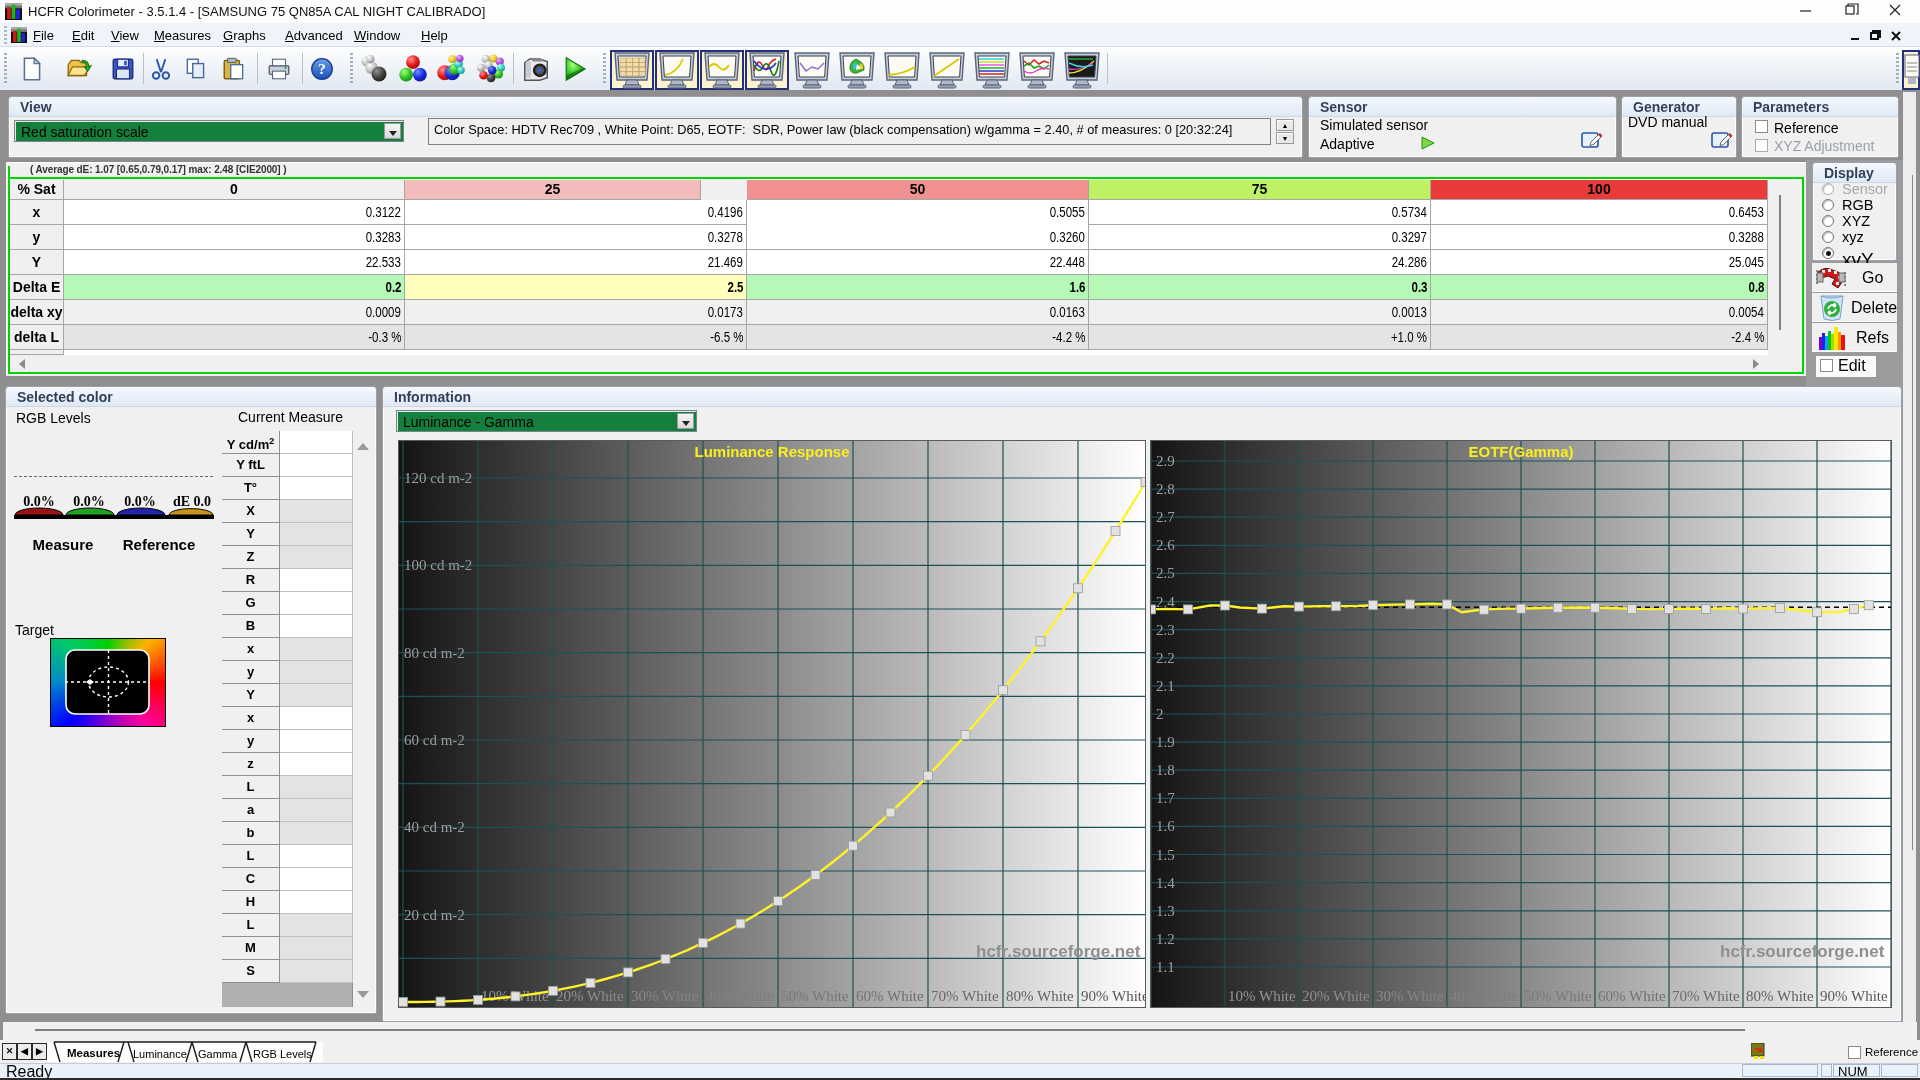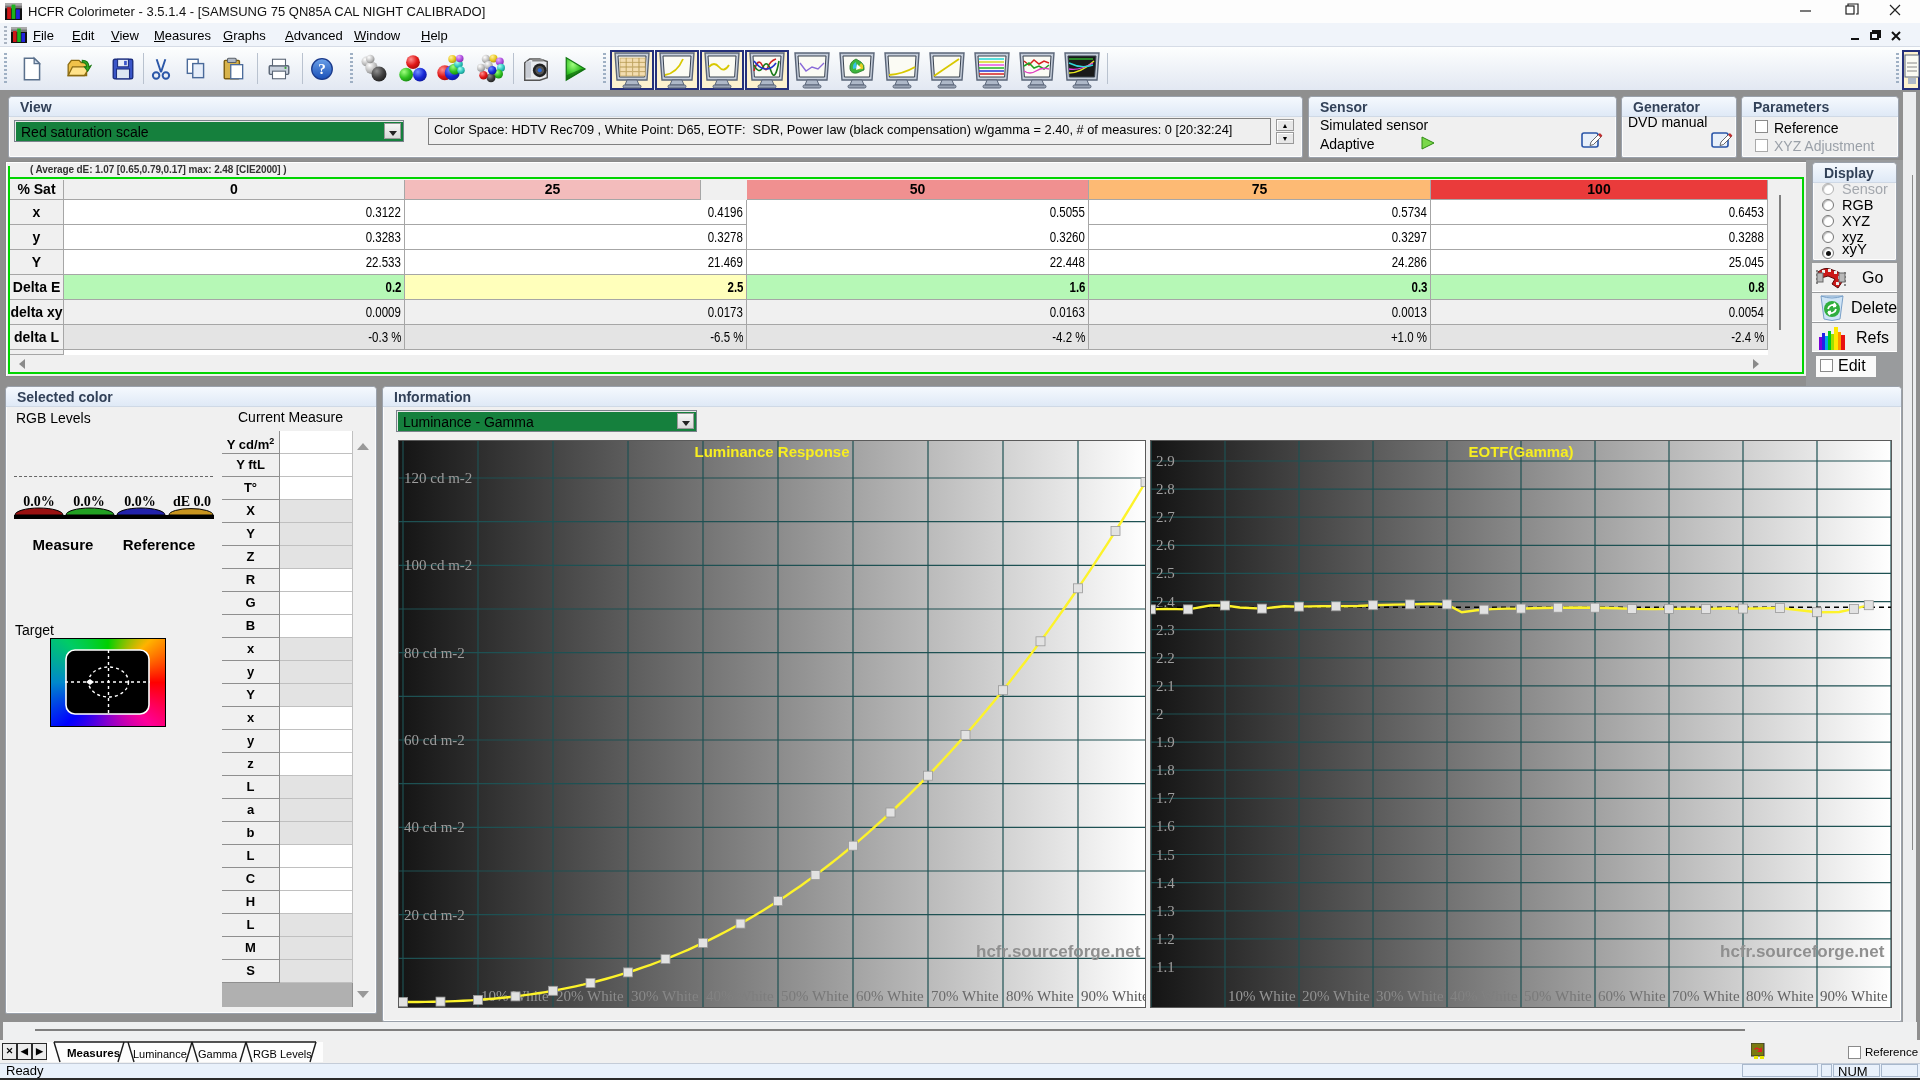--- a/index.html
+++ b/index.html
@@ -996,21 +996,21 @@
 <div class="chk" style="left:1755px;top:139px;border-color:#aaa"></div>
 <div class="abs" style="left:1774px;top:138px;font-size:14px;color:#9aa0a8">XYZ Adjustment</div>
 <div class="abs" style="left:5px;top:161px;width:1802px;height:216px;background:#f0f0f0;border:1px solid #8a8a8a;box-shadow:inset 1px 1px 0 #fff"></div>
 <div class="abs" style="left:30px;top:164px;font-size:10px;font-weight:bold;color:#333;letter-spacing:-0.1px">( Average dE: 1.07 [0.65,0.79,0.17] max: 2.48 [CIE2000] )</div>
 <div class="abs" style="left:8px;top:166px;width:2px;height:12px;background:#00d400"></div>
 <div class="abs" style="left:8px;top:177px;width:1796px;height:197px;border:2px solid #00d400"></div>
 <div class="cell lbl" style="left:10px;top:180px;width:54px;height:20px;background:#f0f0f0;line-height:19px">% Sat</div>
 <div class="cell lbl" style="left:64px;top:180px;width:341px;height:20px;background:#f0f0f0;line-height:19px">0</div>
 <div class="cell lbl" style="left:405px;top:180px;width:296px;height:20px;background:#f3bcbc;line-height:19px">25</div>
 <div class="cell lbl" style="left:747px;top:180px;width:342px;height:20px;background:#f09090;line-height:19px">50</div>
-<div class="cell lbl" style="left:1089px;top:180px;width:342px;height:20px;background:#fdba74;line-height:19px">75</div>
+<div class="cell lbl" style="left:1089px;top:180px;width:342px;height:20px;background:#bef264;line-height:19px">75</div>
 <div class="cell lbl" style="left:1431px;top:180px;width:337px;height:20px;background:#ea3b3b;line-height:19px">100</div>
 <div class="cell lbl" style="left:10px;top:200px;width:54px;height:25px;line-height:24px">x</div>
 <div class="cell val" style="left:64px;top:200px;width:341px;height:25px;background:#fff;font-weight:normal;line-height:24px"><span class="vt">0.3122</span></div>
 <div class="cell val" style="left:405px;top:200px;width:342px;height:25px;background:#fff;font-weight:normal;line-height:24px"><span class="vt">0.4196</span></div>
 <div class="cell val" style="left:747px;top:200px;width:342px;height:36px;background:#fff;font-weight:normal;line-height:24px"><span class="vt">0.5055</span></div>
 <div class="cell val" style="left:1089px;top:200px;width:342px;height:25px;background:#fff;font-weight:normal;line-height:24px"><span class="vt">0.5734</span></div>
 <div class="cell val" style="left:1431px;top:200px;width:337px;height:25px;background:#fff;font-weight:normal;line-height:24px"><span class="vt">0.6453</span></div>
 <div class="cell lbl" style="left:10px;top:225px;width:54px;height:25px;line-height:24px">y</div>
 <div class="cell val" style="left:64px;top:225px;width:341px;height:25px;background:#fff;font-weight:normal;line-height:24px"><span class="vt">0.3283</span></div>
 <div class="cell val" style="left:405px;top:225px;width:342px;height:25px;background:#fff;font-weight:normal;line-height:24px"><span class="vt">0.3278</span></div>
@@ -1055,21 +1055,21 @@
 <div class="radio" style="left:1822px;top:183px;border-color:#b0b0b0"></div>
 <div class="abs" style="left:1842px;top:181px;font-size:14.5px;color:#a4a8ae">Sensor</div>
 <div class="radio" style="left:1822px;top:199px;border-color:#777"></div>
 <div class="abs" style="left:1842px;top:197px;font-size:14.5px;color:#000">RGB</div>
 <div class="radio" style="left:1822px;top:215px;border-color:#777"></div>
 <div class="abs" style="left:1842px;top:213px;font-size:14.5px;color:#000">XYZ</div>
 <div class="radio" style="left:1822px;top:231px;border-color:#777"></div>
 <div class="abs" style="left:1842px;top:229px;font-size:14.5px;color:#000">xyz</div>
 <div class="radio" style="left:1822px;top:247px;border-color:#777"></div>
 <div class="abs" style="left:1826px;top:251px;width:5px;height:5px;border-radius:50%;background:#111"></div>
-<div class="abs" style="left:1842px;top:240px;font-size:15px;color:#000">xyY</div>
+<div class="abs" style="left:1842px;top:249px;font-size:19px;color:#000">xyY</div>
 <div class="abs" style="left:1812px;top:263px;width:85px;height:29px;background:#f0f0f0;border-bottom:1px solid #fff"></div>
 <div class="abs" style="left:1862px;top:269px;font-size:16px">Go</div>
 <div class="abs" style="left:1812px;top:293px;width:85px;height:29px;background:#f0f0f0;border-bottom:1px solid #fff"></div>
 <div class="abs" style="left:1851px;top:299px;font-size:16px">Delete</div>
 <div class="abs" style="left:1812px;top:323px;width:85px;height:29px;background:#f0f0f0;border-bottom:1px solid #fff"></div>
 <div class="abs" style="left:1856px;top:329px;font-size:16px">Refs</div>
 <svg class="abs" style="left:1816px;top:264px" width="30" height="27" viewBox="0 0 30 27">
 <path d="M2 8 q6 -5 12 -3 l8 3 q6 3 4 10 l-4 6 -6 -4 3 -5 -7 -3 -7 2 z" fill="#cc1818" stroke="#5a0808" stroke-width="1"></path>
 <g fill="#eee">
       <rect x="6" y="6" width="3" height="3"></rect>
@@ -1388,18 +1388,18 @@
 <div class="abs" style="left:253px;top:1048px;font-size:11px">RGB Levels</div>
 <svg class="abs" style="left:1751px;top:1043px" width="16" height="16" viewBox="0 0 16 16">
     <rect x="0" y="0" width="13" height="13" fill="#7a7a10" stroke="#333"></rect>
     <path d="M3 6 q3 -3 6 0 l2 -2 0 5 -5 0 2 -2 q-2 -2 -4 0z" fill="#e02020"></path>
     <rect x="3" y="13" width="4" height="3" fill="#e8e800"></rect>
     <rect x="9" y="13" width="4" height="3" fill="#e8e800"></rect>
   </svg>
 <div class="chk" style="left:1848px;top:1046px"></div>
 <div class="abs" style="left:1865px;top:1046px;font-size:11.5px">Reference</div>
 <div class="abs" style="left:0;top:1063px;width:1920px;height:15px;background:#e9f1fb;border-top:1px solid #c4ccd8"></div>
-<div class="abs" style="left:6px;top:1063px;font-size:13px">Ready</div>
+<div class="abs" style="left:6px;top:1063px;font-size:16px">Ready</div>
 <div class="abs" style="left:1742px;top:1064px;width:76px;height:13px;border:1px solid #a8b8cc"></div>
 <div class="abs" style="left:1821px;top:1064px;width:11px;height:13px;border:1px solid #a8b8cc"></div>
 <div class="abs" style="left:1833px;top:1064px;width:47px;height:13px;border:1px solid #a8b8cc"></div>
 <div class="abs" style="left:1881px;top:1064px;width:37px;height:13px;border:1px solid #a8b8cc"></div>
 <div class="abs" style="left:1838px;top:1064px;font-size:13px">NUM</div>
 <div class="abs" style="left:0;top:1078px;width:1920px;height:2px;background:#2b2b2b"></div>
 </body></html>

